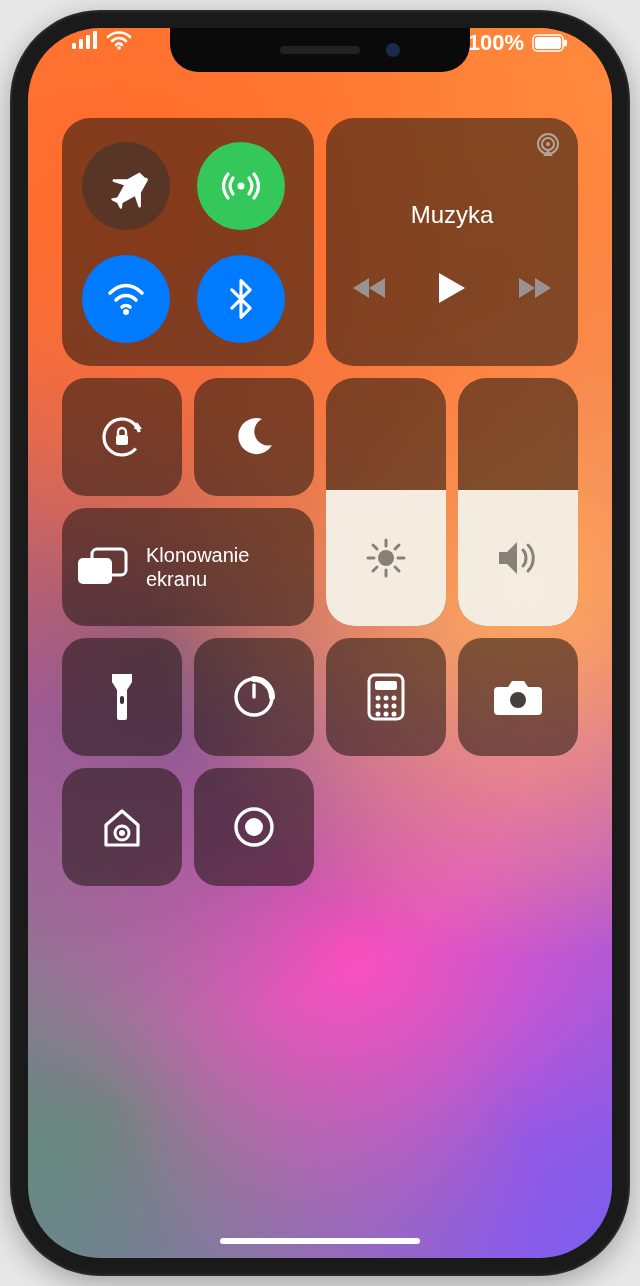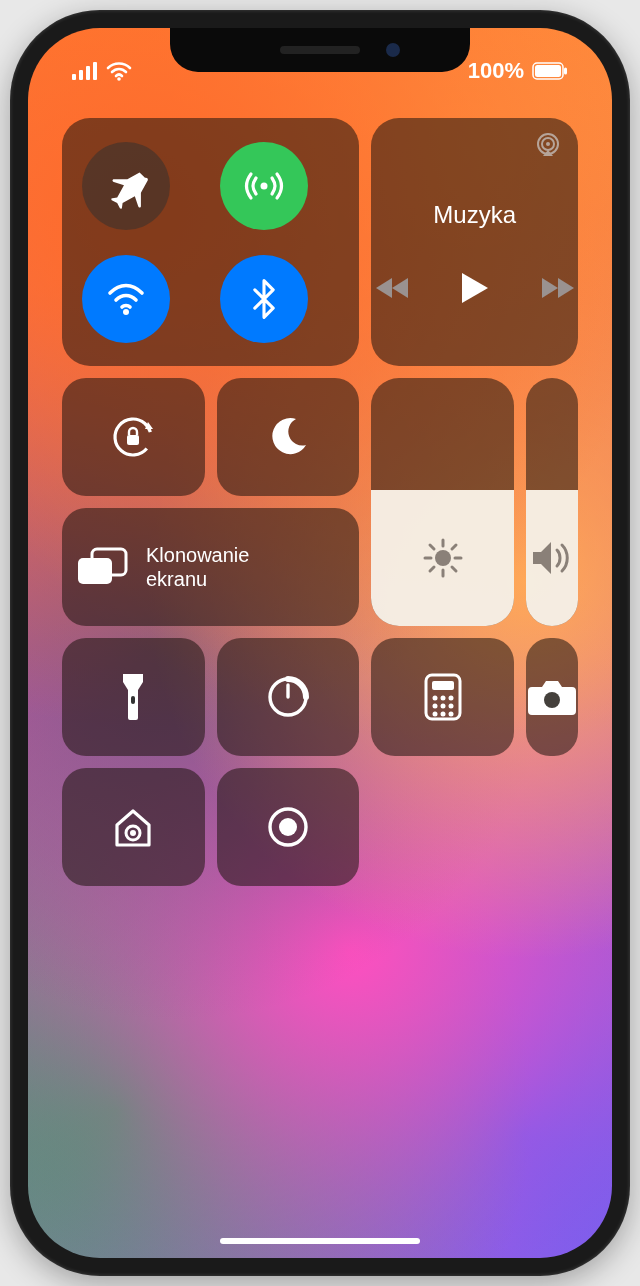--- a/index.html
+++ b/index.html
@@ -44,30 +44,30 @@
     background: #0a0a0a;
     border-bottom-left-radius: 28px;
     border-bottom-right-radius: 28px;
     z-index: 50;
     display:flex; align-items:center; justify-content:center; gap:50px;
   }
   .notch .speaker { width:80px; height:8px; background:#222; border-radius:4px;}
   .notch .cam { width:14px; height:14px; background:#1a2a4a; border-radius:50%; position:absolute; right:70px; top:15px;}
   .status-bar {
     position: absolute; top: 0; left: 0; right: 0; height: 60px;
-    display: flex; justify-content: space-between; align-items: center;
-    padding: 26px 44px 0;
+    display: flex; justify-content: space-between; align-items: flex-start;
+    padding: 2px 44px 0;
     color: #fff; font-size: 22px; font-weight: 600;
     z-index: 40;
   }
   .status-left, .status-right { display:flex; align-items:center; gap:8px;}
   .cc {
     position: absolute; top: 90px; left: 34px; right: 34px;
     display: grid;
-    grid-template-columns: repeat(3, 1fr);
+    grid-template-columns: repeat(4, 1fr);
     grid-auto-rows: 118px;
     gap: 12px;
   }
   .tile {
     background: rgba(30,20,15,0.55);
     border-radius: 28px;
     display:flex; align-items:center; justify-content:center;
     color:#fff;
     position:relative;
   }

